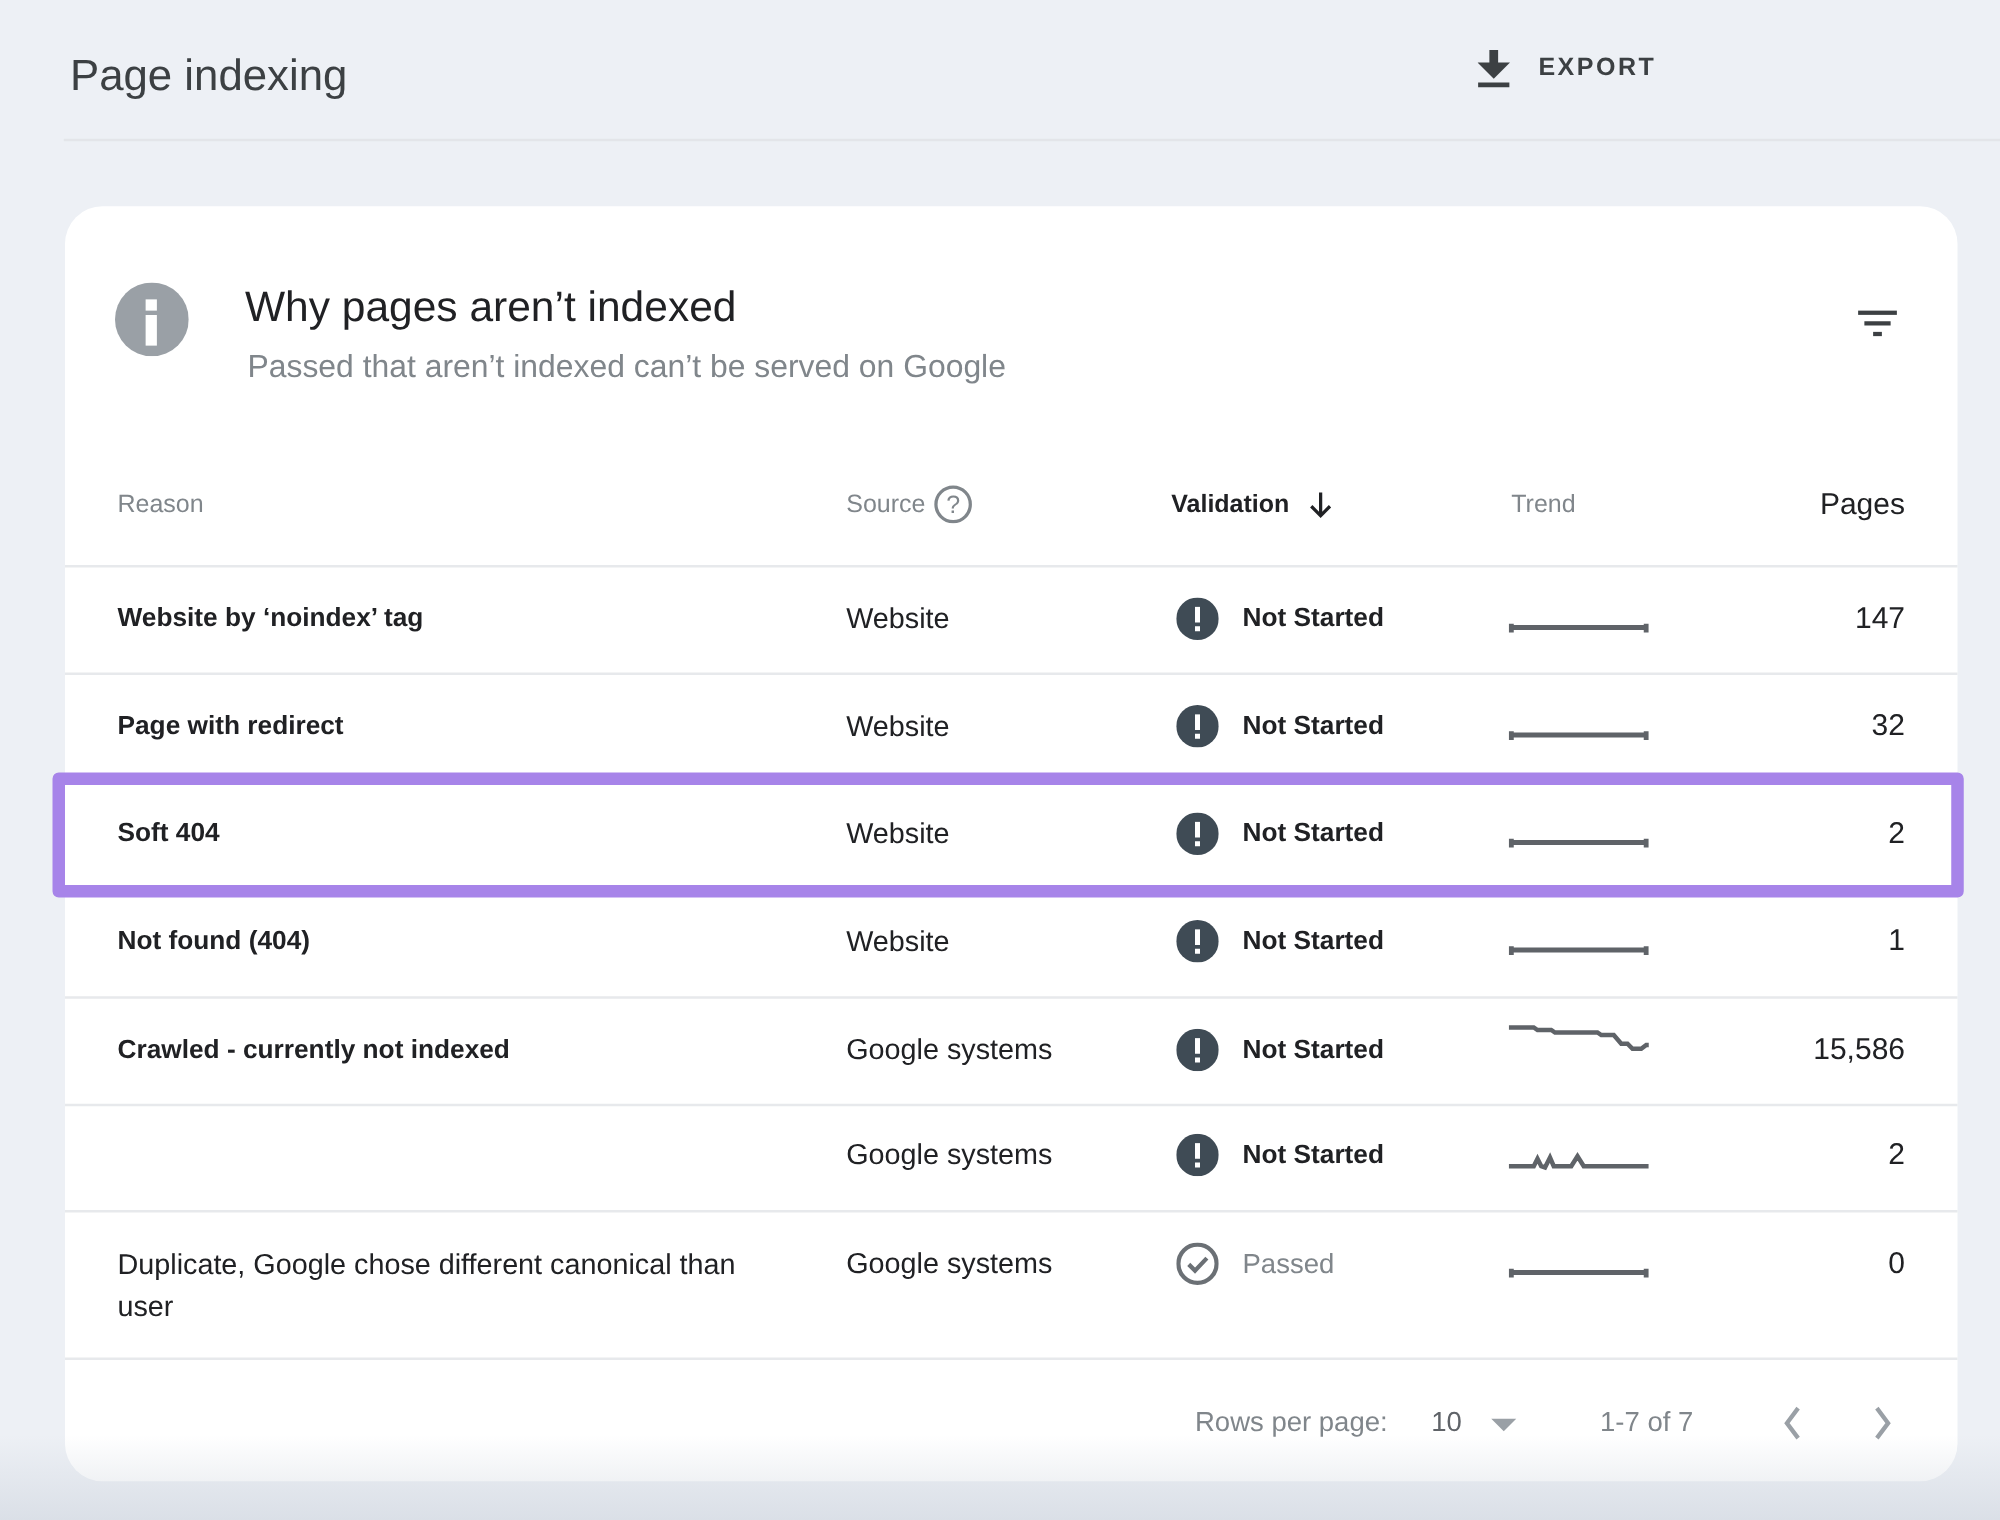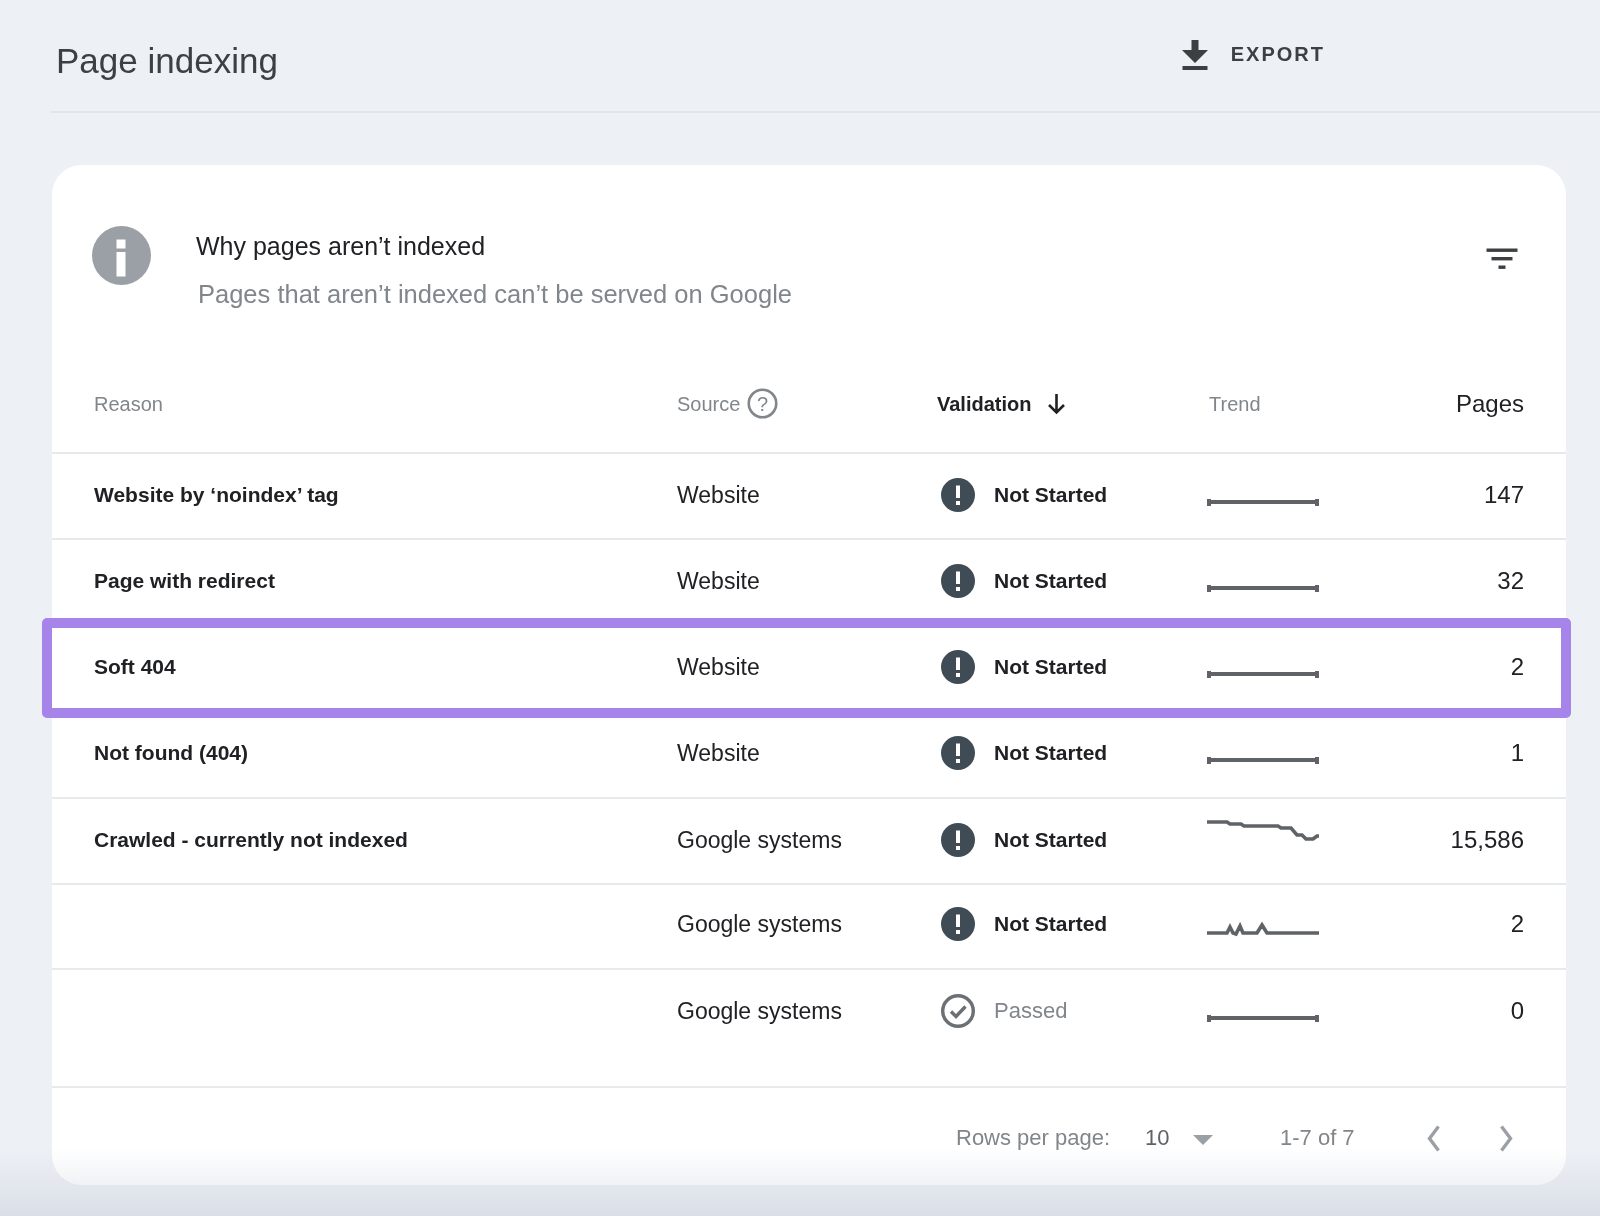--- a/index.html
+++ b/index.html
@@ -6,21 +6,21 @@
   html,body { width:1600px; height:1216px; overflow:hidden; }
   body { font-family:"Liberation Sans", sans-serif; background:#edf0f5; }
   .page { position:relative; width:1372px; height:1216px; }
   .abs { position:absolute; }
   .cy { transform:translateY(-50%); white-space:nowrap; }
   .h1 { left:56px; top:61px; font-size:35px; color:#3c4043; }
   .export { right:47px; top:39px; display:flex; align-items:center; color:#3c4043; font-size:20px; font-weight:700; letter-spacing:2px; }
   .topline { left:51px; top:111px; width:1549px; height:2px; background:#e3e5e9; }
   .card { left:52px; top:165px; width:1514px; height:1020px; background:#ffffff; border-radius:30px; }
   .infoicon { left:92px; top:226px; }
-  .title { left:196px; top:246px; font-size:25px; color:#202124; }
+  .title { left:196px; top:246px; font-size:34px; color:#202124; }
   .subtitle { left:198px; top:294px; font-size:25.5px; color:#80868b; }
   .filter { left:1486px; top:248px; }
   .ghead { font-size:20px; color:#80868b; }
   .bhead { font-size:20px; color:#202124; font-weight:700; }
   .reason { font-size:21px; color:#202124; font-weight:700; }
   .plain { font-size:23px; color:#202124; }
   .pages { font-size:24px; color:#202124; text-align:right; width:200px; left:1324px; }
   .hr { left:52px; width:1514px; height:2px; background:#e7e9ec; }
   .vicon { left:941px; width:34px; height:34px; }
   .vtext { left:994px; font-size:21px; color:#202124; font-weight:700; }
@@ -42,21 +42,21 @@
   </div>
   <div class="abs topline"></div>
   <div class="abs card"></div>
 
   <svg class="abs infoicon" width="59" height="59" viewBox="0 0 59 59">
     <circle cx="29.5" cy="29.5" r="29.5" fill="#9aa0a6"></circle>
     <rect x="24.5" y="13.5" width="9" height="9" fill="#ffffff"></rect>
     <rect x="24.5" y="26" width="9" height="24.5" fill="#ffffff"></rect>
   </svg>
   <div class="abs cy title">Why pages aren’t indexed</div>
-  <div class="abs cy subtitle">Pages that aren’t indexed can’t be served on Google</div>
+  <div class="abs cy subtitle">Passed that aren’t indexed can’t be served on Google</div>
   <svg class="abs filter" width="32" height="24" viewBox="0 0 32 24">
     <rect x="0.5" y="0.5" width="31" height="3.4" fill="#3c4043"></rect>
     <rect x="5.5" y="9" width="21" height="3.4" fill="#3c4043"></rect>
     <rect x="12.5" y="17.5" width="7" height="3.4" fill="#3c4043"></rect>
   </svg>
 
   <div class="abs cy ghead" style="left:94px; top:404px;">Reason</div>
   <div class="abs cy ghead" style="left:677px; top:404px;">Source</div>
   <svg class="abs" style="left:747px; top:388px;" width="31" height="31" viewBox="0 0 31 31">
     <circle cx="15.5" cy="15.5" r="13.75" fill="none" stroke="#80868b" stroke-width="2.6"></circle>
@@ -152,20 +152,21 @@
       <rect x="15" y="7.5" width="4" height="12.5" fill="#fff"></rect>
       <rect x="15" y="23" width="4" height="4" fill="#fff"></rect>
     </svg>
   <div class="abs cy vtext" style="top:924px;">Not Started</div>
   <svg class="abs trend" style="top:921px;" width="112" height="16" viewBox="0 0 112 16">
       <path d="M0 12 h20 l3 -6 l3 6 l3 1 l4 -8 l3 7 h14 l5 -8 l5 8 h52" stroke="#5f6368" stroke-width="3.6" fill="none"></path>
     </svg>
   <div class="abs cy pages" style="top:924px;">2</div>
   <div class="abs hr" style="top:968px;"></div>
 
+  <div class="abs plain" style="left:94px; top:994px; line-height:34px;">Duplicate, Google chose different canonical than<br>user</div>
   <div class="abs cy plain" style="left:677px; top:1011px;">Google systems</div>
   <svg class="abs vicon" style="top:994px;" viewBox="0 0 34 34">
       <circle cx="17" cy="17" r="15.3" fill="none" stroke="#6b7075" stroke-width="3.4"></circle>
       <path d="M10 17.5 l5 5 l9.5 -10" fill="none" stroke="#6b7075" stroke-width="3.4"></path>
     </svg>
   <div class="abs cy foot" style="left:994px; top:1011px; color:#80868b;">Passed</div>
   <svg class="abs trend" style="top:1012px;" width="112" height="12" viewBox="0 0 112 12">
       <path d="M2 6 h108" stroke="#5f6368" stroke-width="4" fill="none"></path>
       <rect x="0" y="3" width="4" height="7" fill="#5f6368"></rect>
       <rect x="108" y="3" width="4" height="7" fill="#5f6368"></rect>

